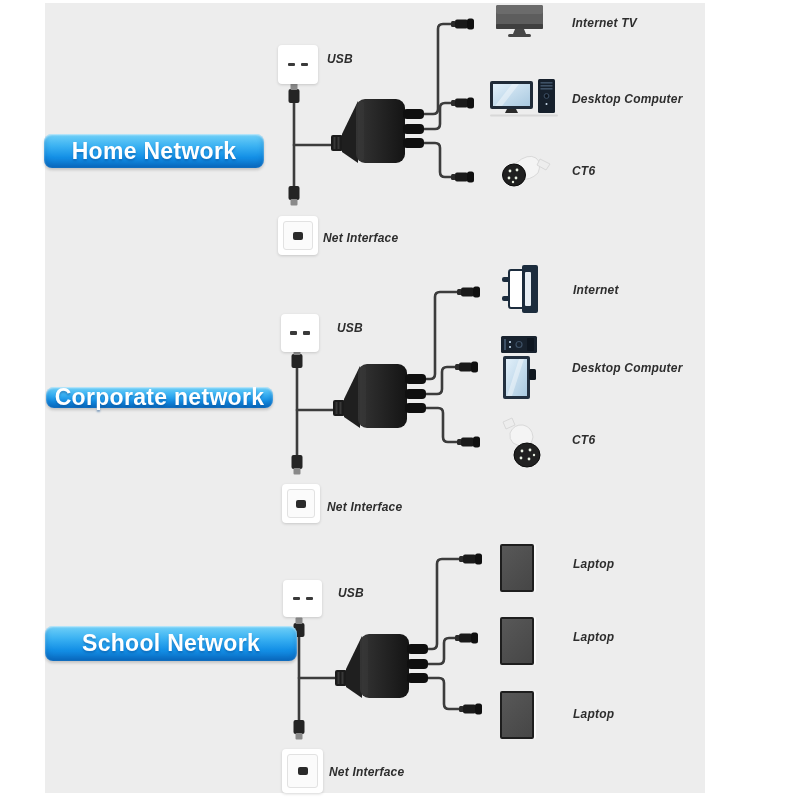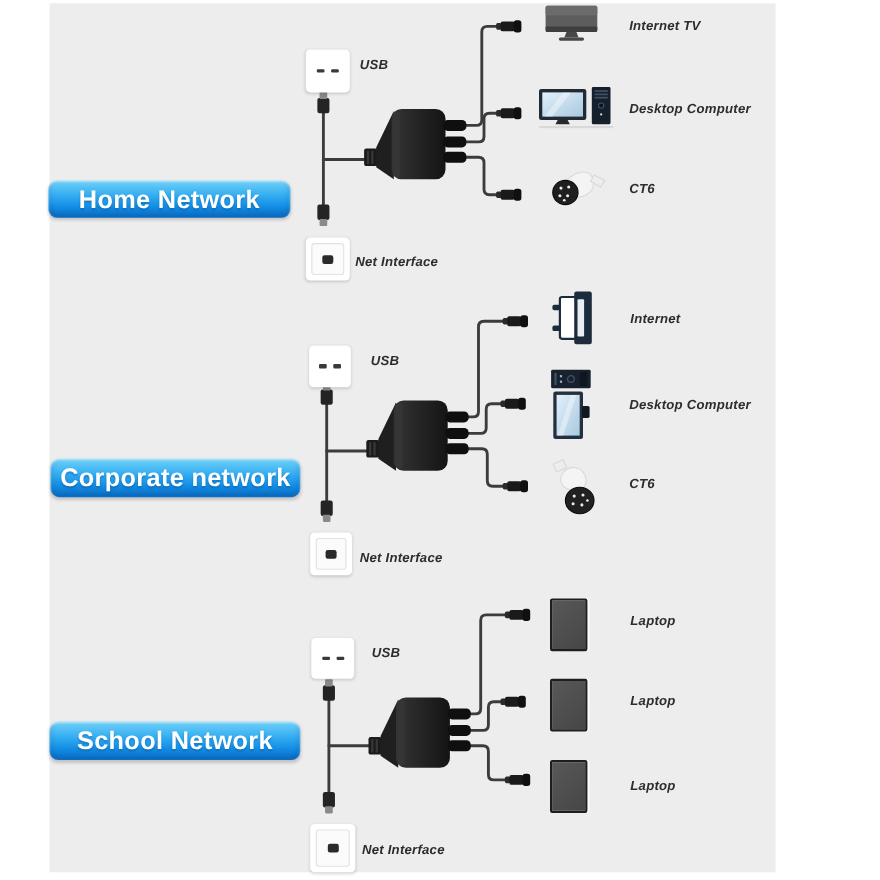--- a/index.html
+++ b/index.html
@@ -7,21 +7,21 @@
           font-family:"Liberation Sans",sans-serif;}
   .panel{position:absolute;left:45px;top:3px;width:660px;height:790px;background:#ededed;}
   .wires{position:absolute;left:0;top:0;width:800px;height:800px;}
 
   .net-btn{position:absolute;display:flex;align-items:center;justify-content:center;
     color:#fff;font-weight:bold;font-size:23px;letter-spacing:.3px;border-radius:8px;
     background:linear-gradient(180deg,#71d1f8 0%,#3ab1f2 36%,#1490e6 68%,#0b76d0 100%);
     box-shadow:inset 0 1px 2px rgba(255,255,255,.65), inset 0 -4px 6px rgba(6,70,140,.35),
                0 2px 3px rgba(0,0,0,.18);
     text-shadow:0 2px 2px rgba(10,80,150,.45);
-    white-space:nowrap;margin-top:30px;}
+    white-space:nowrap;}
 
   .lbl{position:absolute;font-weight:bold;font-size:12px;color:#2d2d2d;
        letter-spacing:.2px;white-space:nowrap;font-style:italic;}
 
   .usb-plate{position:absolute;background:#ffffff;border-radius:4px;
     box-shadow:0 1px 3px rgba(0,0,0,.16);display:flex;align-items:center;justify-content:center;gap:6px;}
   .usb-plate .dash{width:7px;height:3.5px;background:#3a3a3a;border-radius:1px;}
 
   .net-plate{position:absolute;background:#ffffff;border-radius:4px;
     box-shadow:0 1px 3px rgba(0,0,0,.16);}
@@ -163,21 +163,21 @@
     <circle cx="13" cy="27" r="1.2" fill="#e9f0e2"></circle>
   </svg>
   <div class="lbl" style="left:572px;top:164px;">CT6</div>
 
   <div class="net-plate" style="left:278px;top:216px;width:40px;height:39px;">
     <span class="inner"></span>
     <span class="slot"></span>
   </div>
   <div class="lbl" style="left:323px;top:231px;">Net Interface</div>
 
-  <div class="net-btn" style="left:46px;top:387px;width:227px;height:35px;">Corporate network</div>
+  <div class="net-btn" style="left:46px;top:387px;width:227px;height:21px;">Corporate network</div>
 
   <div class="usb-plate" style="left:281px;top:314px;width:38px;height:38px;">
     <span class="dash"></span>
     <span class="dash"></span>
   </div>
   <div class="lbl" style="left:337px;top:321px;">USB</div>
 
   <svg class="icon" style="left:502px;top:264px;" width="42" height="50" viewBox="0 0 42 50">
     <rect x="0" y="13" width="9" height="5" rx="2" fill="#1c2c3d"></rect>
     <rect x="0" y="32" width="9" height="5" rx="2" fill="#1c2c3d"></rect>
@@ -218,21 +218,21 @@
     <circle cx="33" cy="38" r="1.2" fill="#e9f0e2"></circle>
   </svg>
   <div class="lbl" style="left:572px;top:433px;">CT6</div>
 
   <div class="net-plate" style="left:282px;top:484px;width:38px;height:39px;">
     <span class="inner"></span>
     <span class="slot"></span>
   </div>
   <div class="lbl" style="left:327px;top:500px;">Net Interface</div>
 
-  <div class="net-btn" style="left:45px;top:626px;width:228px;height:35px;">School Network</div>
+  <div class="net-btn" style="left:45px;top:626px;width:252px;height:35px;">School Network</div>
 
   <div class="usb-plate" style="left:283px;top:580px;width:39px;height:37px;">
     <span class="dash"></span>
     <span class="dash"></span>
   </div>
   <div class="lbl" style="left:338px;top:586px;">USB</div>
 
   <div class="laptop" style="left:500px;top:544px;width:30px;height:44px;"></div>
   <div class="lbl" style="left:573px;top:557px;">Laptop</div>
 

